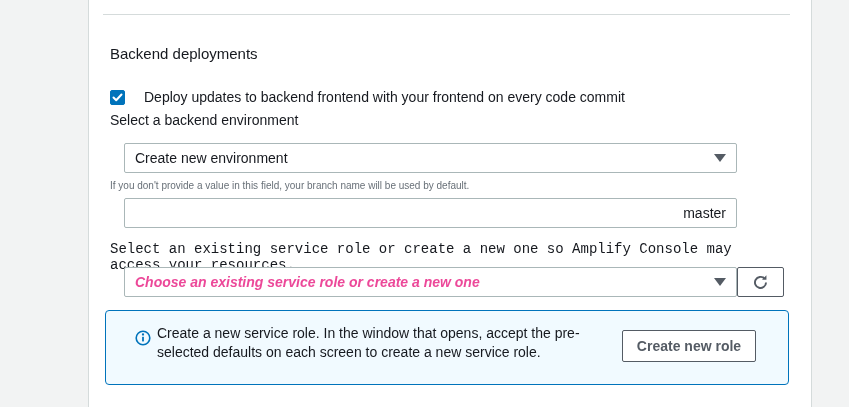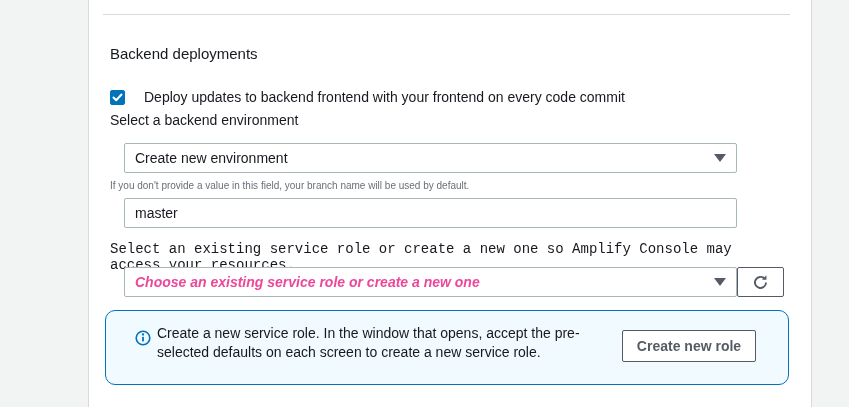--- a/index.html
+++ b/index.html
@@ -63,37 +63,38 @@
     border-left: 6px solid transparent;
     border-right: 6px solid transparent;
     border-top: 8px solid #545b64;
   }
   .placeholder { font-style: italic; color: #ec4899; font-weight: bold; }
 
   .text-input input {
     border: none; outline: none; width: 100%; height: 100%;
     font-family: "Liberation Sans", sans-serif; font-size: 14px; color: #16191f;
     background: transparent;
+    text-align: right;
   }
 
   .helper-text {
     position: absolute; left: 7px; top: 180px;
     font-size: 10px; color: #687078;
   }
 
   .refresh-btn {
     position: absolute; left: 634px; top: 267px; width: 47px; height: 30px;
     background: #fff; border: 1px solid #545b64; border-radius: 2px;
     display: flex; align-items: center; justify-content: center;
     color: #545b64; cursor: pointer;
   }
 
   .info-box {
     position: absolute; left: 2px; top: 310px; width: 684px; height: 75px;
-    background: #f1faff; border: 1px solid #0073bb; border-radius: 10px;
+    background: #f1faff; border: 1px solid #0073bb; border-radius: 4px;
   }
   .info-icon { position: absolute; left: 29px; top: 19px; }
   .info-text {
     position: absolute; left: 51px; top: 13px; width: 460px;
     font-size: 14px; line-height: 19px; color: #16191f;
   }
   .create-role-btn {
     position: absolute; left: 516px; top: 19px; width: 134px; height: 32px;
     background: #fff; border: 1px solid #545b64; border-radius: 2px;
     font-family: Liberation Sans, sans-serif;

